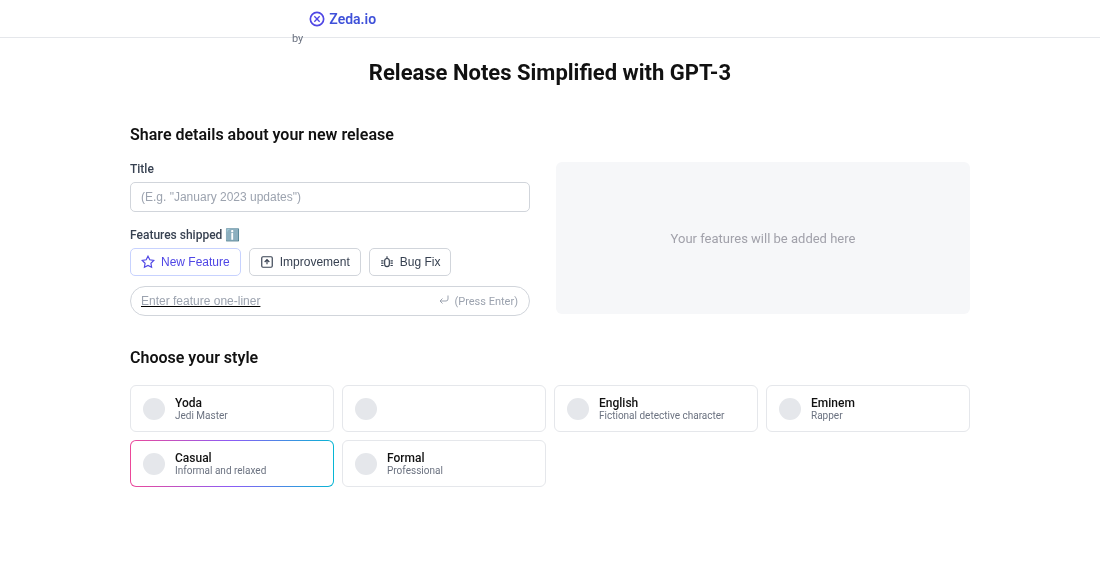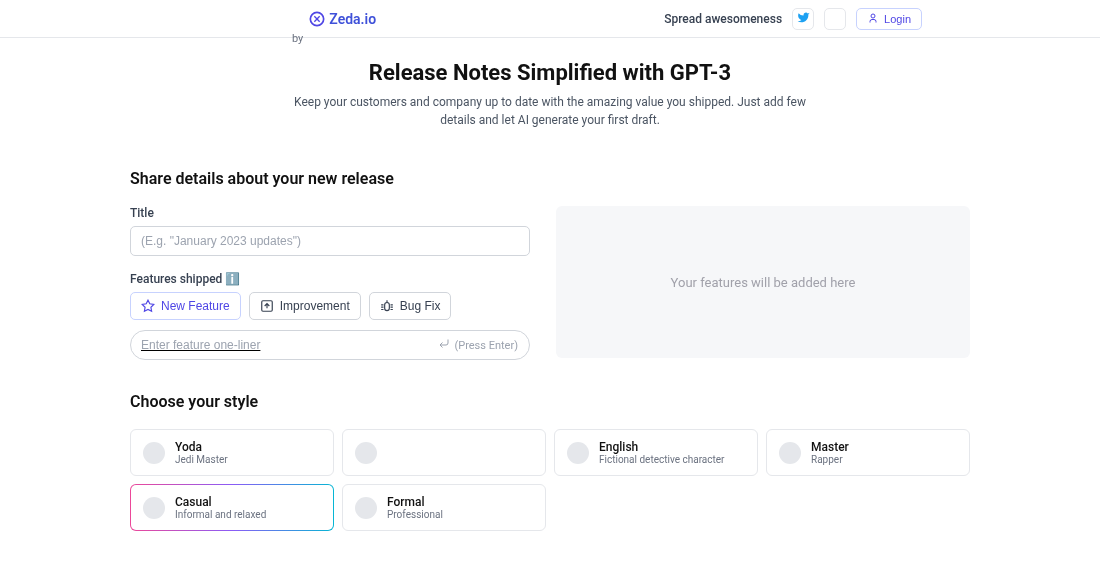--- a/index.html
+++ b/index.html
@@ -63,47 +63,24 @@
     <div class="logo">
       <span class="logo-icon">
         <svg width="16" height="16" viewBox="0 0 24 24" fill="none">
             <circle cx="12" cy="12" r="10" stroke="#4f46e5" stroke-width="2.5"></circle>
             <path d="M8 8 L16 16 M16 8 L8 16" stroke="#4f46e5" stroke-width="2"></path>
           </svg>
       </span>
       <span class="logo-text">Zeda.io</span>
     </div>
   </div>
-  <div class="header-right">
-    <span class="spread-text">Spread awesomeness</span>
-    <button class="icon-btn">
-      <span>
-        <svg width="13" height="13" viewBox="0 0 24 24" fill="#1DA1F2">
-            <path d="M23 3a10.9 10.9 0 01-3.14 1.53 4.48 4.48 0 00-7.86 3v1A10.66 10.66 0 013 4s-4 9 5 13a11.64 11.64 0 01-7 2c9 5 20 0 20-11.5a4.5 4.5 0 00-.08-.83A7.72 7.72 0 0023 3z"></path>
-          </svg>
-      </span>
-    </button>
-    <button class="icon-btn">
-      <span></span>
-    </button>
-    <button class="login-btn">
-      <span>
-        <svg width="12" height="12" viewBox="0 0 24 24" fill="none" stroke="#4f46e5" stroke-width="2">
-            <circle cx="12" cy="8" r="4"></circle>
-            <path d="M6 21v-2a4 4 0 014-4h4a4 4 0 014 4v2"></path>
-          </svg>
-      </span>
-      <span>Login</span>
-    </button>
-  </div>
 </div>
 
 <div class="hero">
   <h1>Release Notes Simplified with GPT-3</h1>
-  <p>Keep your customers and company up to date with the amazing value you shipped. Just add few details and let AI generate your first draft.</p>
 </div>
 
 <div class="content">
   <div class="section-title">Share details about your new release</div>
 
   <div class="form-row">
     <div class="form-left">
       <label class="label">Title</label>
       <input class="input" type="text" placeholder="(E.g. &quot;January 2023 updates&quot;)" style="">
       
@@ -176,21 +153,21 @@
       <div class="style-card">
         <div class="style-avatar"></div>
         <div class="style-info">
           <span class="style-name">English</span>
           <span class="style-desc">Fictional detective character</span>
         </div>
       </div>
       <div class="style-card">
         <div class="style-avatar"></div>
         <div class="style-info">
-          <span class="style-name">Master</span>
+          <span class="style-name">Eminem</span>
           <span class="style-desc">Rapper</span>
         </div>
       </div>
     </div>
 
     <div class="style-grid-2">
       <div class="style-card selected">
         <div class="style-avatar"></div>
         <div class="style-info">
           <span class="style-name">Casual</span>

